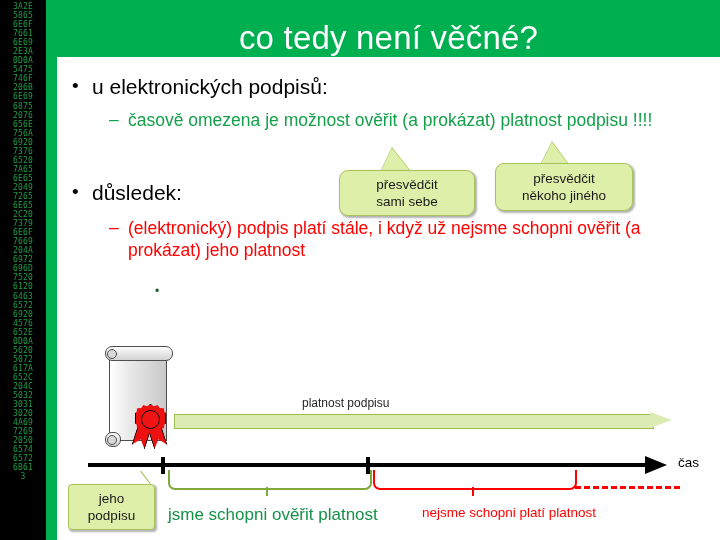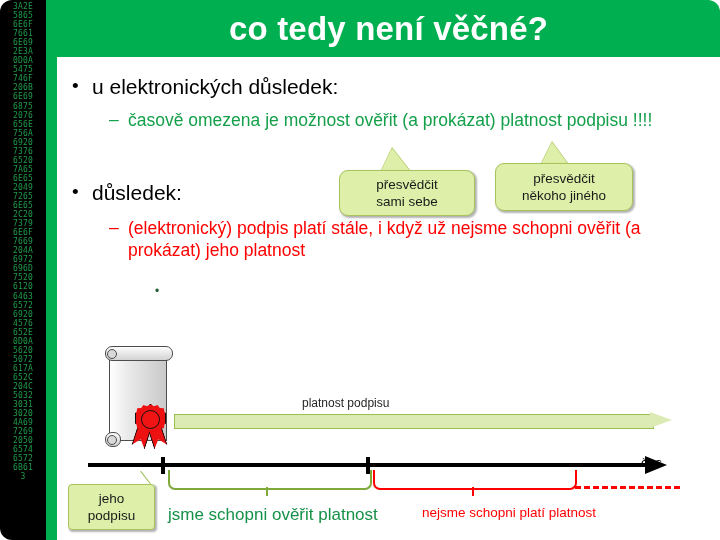--- a/index.html
+++ b/index.html
@@ -1,31 +1,31 @@
 <!DOCTYPE html>
 <html><head>
 <meta charset="utf-8">
 <style>
   html,body{margin:0;padding:0;}
   body{width:720px;height:540px;overflow:hidden;background:#fff;
        font-family:"Liberation Sans",sans-serif;}
-  #slide{position:relative;width:720px;height:540px;background:#ffffff;overflow:hidden;border-radius:12px;}
+  #slide{position:relative;width:720px;height:540px;background:#ffffff;overflow:hidden;}
 
   
   #hexstrip{position:absolute;left:0;top:0;width:46px;height:540px;background:#000000;}
   #hexlist{position:absolute;left:0;top:2px;width:46px;text-align:center;
            font-family:"DejaVu Sans Mono",monospace;font-size:8px;line-height:9.05px;
            color:#1f9d4a;letter-spacing:0.2px;white-space:pre;}
   #greenbar{position:absolute;left:46px;top:0;width:11px;height:540px;background:#00AF50;}
 
   
   #titlebar{position:absolute;left:57px;top:0;width:663px;height:57px;background:#00AF50;}
-  #title{position:absolute;left:57px;top:4px;width:663px;height:50px;
+  #title{position:absolute;left:57px;top:13px;width:663px;height:50px;
          display:flex;align-items:center;justify-content:center;
-         color:#ffffff;font-size:33px;font-weight:700;letter-spacing:0.2px;}
+         color:#ffffff;font-size:33px;font-weight:400;letter-spacing:0.2px;}
 
   
   .lvl1{position:absolute;font-size:21px;color:#000000;line-height:25px;}
   .lvl1 .bul{position:absolute;left:-20px;top:-1px;font-size:19px;}
   .lvl2{position:absolute;font-size:17.5px;line-height:21.5px;}
   .lvl2 .dash{position:absolute;left:-19px;top:-1px;}
   .lvl3{position:absolute;font-size:13.5px;line-height:17.5px;color:#1f5c33;}
   .lvl3 .bul{position:absolute;left:-13px;top:-1px;font-size:12px;}
 
   #b1{left:92px;top:74px;width:600px;}
@@ -86,21 +86,21 @@
      border-left:22px solid #DCEBB3;}
   #valHeadOl{position:absolute;left:476px;top:0;width:0;height:0;
      border-top:8.5px solid transparent;border-bottom:8.5px solid transparent;
      border-left:22px solid #9BBF4D;z-index:-1;}
 
   
   #axis{position:absolute;left:88px;top:463px;width:560px;height:3.5px;background:#000;}
   #axisHead{position:absolute;left:645px;top:456px;width:0;height:0;
      border-top:9px solid transparent;border-bottom:9px solid transparent;
      border-left:22px solid #000;}
-  #axisLabel{position:absolute;left:641px;top:455px;font-size:13.5px;color:#000;}
+  #axisLabel{position:absolute;left:678px;top:455px;font-size:13.5px;color:#000;}
   .tick{position:absolute;width:3.5px;height:17px;background:#000;top:457px;}
   #tick1{left:161px;}
   #tick2{left:366px;}
 
   
   #brGreen{position:absolute;left:168px;top:470px;width:200px;height:18px;
      border:2.2px solid #7FA93B;border-top:none;border-radius:0 0 7px 7px;}
   #brGreenStem{position:absolute;left:266px;top:487px;width:2.2px;height:9px;background:#7FA93B;}
   #brRed{position:absolute;left:373px;top:470px;width:200px;height:18px;
      border:2.2px solid #FF0000;border-top:none;border-radius:0 0 7px 7px;}
@@ -180,21 +180,21 @@
 6B61
 3</div>
   </div>
   <div id="greenbar"></div>
 
   <div id="titlebar"></div>
   <div id="title">co tedy není věčné?</div>
 
   <div class="lvl1" id="b1">
     <span class="bul">•</span>
-    <span>u elektronických důsledek:</span>
+    <span>u elektronických podpisů:</span>
   </div>
 
   <div class="lvl2" id="b1s1">
     <span class="dash">–</span>
     <span>časově omezena je možnost ověřit (a prokázat) platnost podpisu !!!!</span>
   </div>
 
   <div class="lvl1" id="b2">
     <span class="bul">•</span>
     <span>důsledek:</span>

